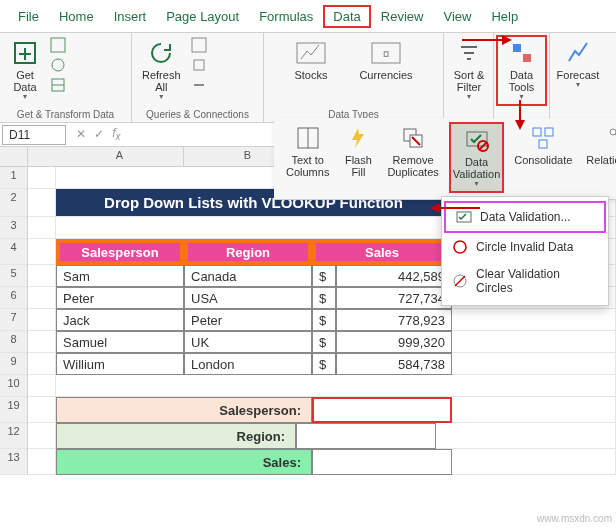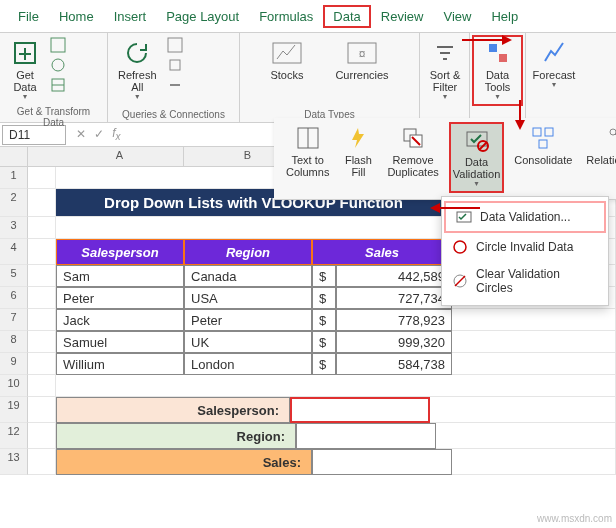--- a/index.html
+++ b/index.html
@@ -21,21 +21,21 @@
 .dd { font-size: 8px; color: #666; }
 .mini { width: 18px; height: 18px; display: inline-block; }
 .stack { display: flex; flex-direction: column; gap: 2px; }
 
 
 .ribbon2 { position: absolute; top: 118px; left: 274px; height: 82px; display: flex; background: #f7f7f7; border-bottom: 1px solid #d0d0d0; z-index: 5; box-shadow: 0 2px 4px rgba(0,0,0,0.1); }
 
 
 .dropdown { position: absolute; top: 196px; left: 441px; width: 168px; background: #fff; border: 1px solid #ccc; box-shadow: 0 4px 10px rgba(0,0,0,0.2); z-index: 10; padding: 4px 0; }
 .menu-item { display: flex; align-items: center; padding: 6px 10px; font-size: 12px; gap: 8px; cursor: pointer; }
-.menu-item.boxed { border: 2px solid #fca5a5; margin: 0 2px; }
+.menu-item.boxed { border: 2px solid #d946ef; margin: 0 2px; }
 .menu-item .mico { width: 16px; height: 16px; flex-shrink: 0; }
 
 
 .formula-bar { display: flex; align-items: center; height: 24px; border-bottom: 1px solid #d0d0d0; background: #fff; }
 .name-box { width: 64px; padding: 2px 6px; border-right: 1px solid #d0d0d0; font-size: 12px; border: 1px solid #b0b0b0; margin: 2px; }
 .fx-area { display: flex; align-items: center; gap: 8px; padding: 0 8px; color: #999; }
 
 
 .grid { position: relative; }
 .col-heads { display: flex; height: 20px; border-bottom: 1px solid #d0d0d0; background: #f0f0f0; }
@@ -44,28 +44,28 @@
 .rows { }
 .row { display: flex; height: 22px; }
 .rh { width: 28px; border-right: 1px solid #d0d0d0; border-bottom: 1px solid #e5e5e5; text-align: center; font-size: 11px; color: #555; padding-top: 2px; background: #f0f0f0; }
 .cell { border-right: 1px solid #e5e5e5; border-bottom: 1px solid #e5e5e5; padding: 2px 6px; font-size: 13px; display: flex; align-items: center; overflow: hidden; white-space: nowrap; }
 
 
 .cA { width: 28px; } .cB { width: 128px; } .cC { width: 128px; } .cD { width: 24px; } .cE { width: 116px; } .rest { flex: 1; }
 
 
 .banner { background: #203864; color: #fff; font-weight: bold; font-size: 15px; justify-content: center; }
-.hdr { background: #6d28d9; color: #fff; font-weight: bold; justify-content: center; border: 1px solid #f97316; font-style: italic; }
+.hdr { background: #ec4899; color: #fff; font-weight: bold; justify-content: center; border: 4px solid #f97316; }
 .tcell { border: 1px solid #888; }
 .num { justify-content: flex-end; }
 
 
 .lk-label { background: #fbe5d6; font-weight: bold; justify-content: flex-end; padding-right: 10px; border: 1px solid #888; }
 .lk-label.g { background: #e2efda; }
-.lk-label.y { background: #fdba74; }
+.lk-label.y { background: #86efac; }
 .lk-input { border: 1px solid #888; }
 .lk-input.sel { border: 2px solid #e03030; }
 
 
 .arrow { position: absolute; z-index: 20; }
 svg { overflow: visible; }
 
 .watermark { position: absolute; right: 4px; bottom: 4px; font-size: 10px; color: #bbb; z-index: 30; }
 </style>
 </head>
@@ -77,21 +77,21 @@
   <div class="tab">Insert</div>
   <div class="tab">Page Layout</div>
   <div class="tab">Formulas</div>
   <div class="tab active">Data</div>
   <div class="tab">Review</div>
   <div class="tab">View</div>
   <div class="tab">Help</div>
 </div>
 
 <div class="ribbon">
-  <div class="ribbon-group" style="width:108px">
+  <div class="ribbon-group" style="width:132px">
     <div class="ribbon-row">
       <div class="rbtn">
         <span class="ico">
             <svg width="26" height="26">
               <rect x="3" y="3" width="20" height="20" fill="none" stroke="#217346" stroke-width="2"></rect>
               <path d="M7 14h12M13 8v12" stroke="#217346" stroke-width="2"></path>
             </svg>
           </span>
         <span style="white-space:pre">Get
 Data</span>
@@ -389,21 +389,21 @@
       </div>
     <div class="row">
         <div class="rh">10</div>
         <div class="cell cA"></div>
         <div class="cell rest"></div>
       </div>
 
     <div class="row" style="height:26px">
         <div class="rh">19</div>
         <div class="cell cA"></div>
-      <div class="cell lk-label" style="width:234px">Salesperson:</div>
+      <div class="cell lk-label" style="width:256px">Salesperson:</div>
       <div class="cell lk-input sel" style="width:140px"></div>
       <div class="cell rest"></div>
       </div>
     <div class="row" style="height:26px">
         <div class="rh">12</div>
         <div class="cell cA"></div>
       <div class="cell lk-label g" style="width:240px">Region:</div>
       <div class="cell lk-input" style="width:140px"></div>
       <div class="cell rest"></div>
       </div>

